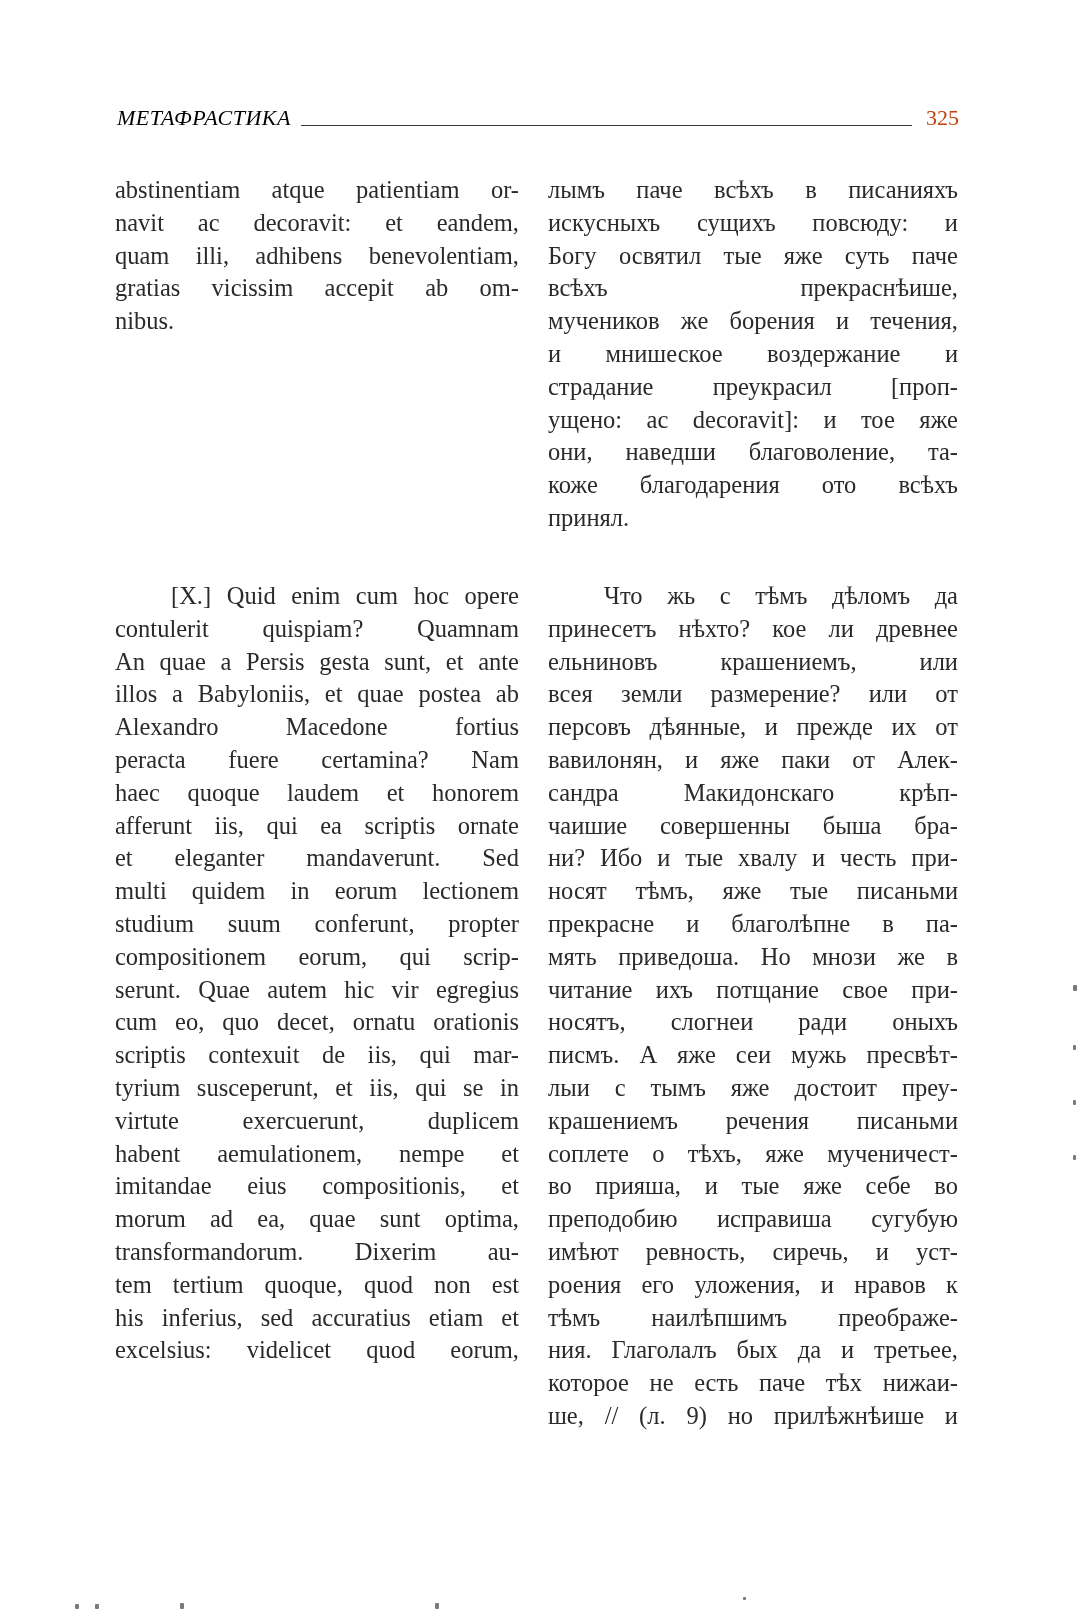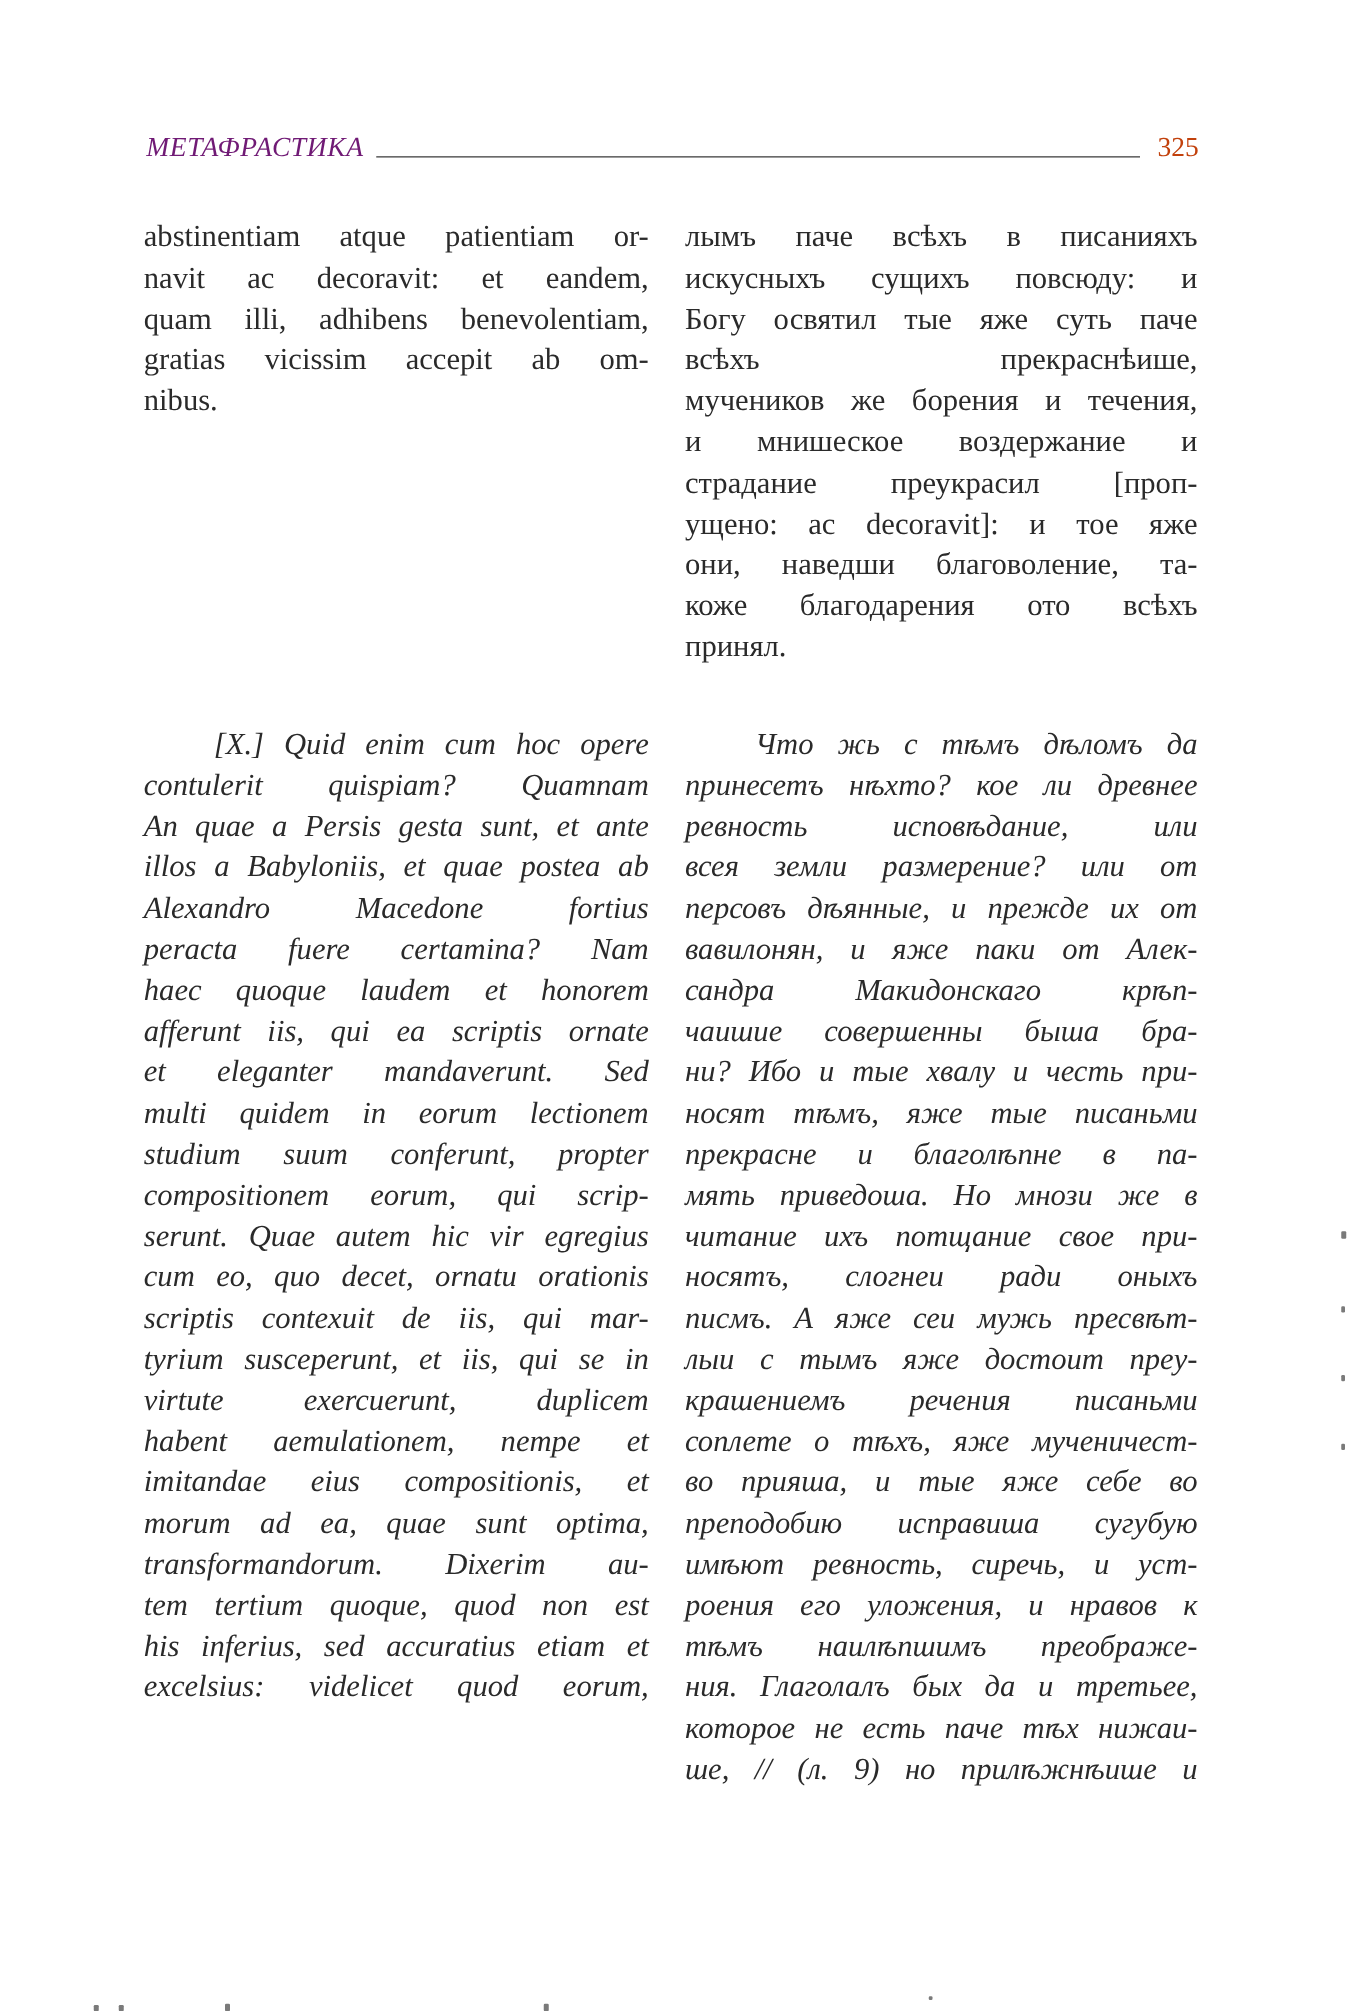--- a/index.html
+++ b/index.html
@@ -21,21 +21,21 @@
     top: 98px;
     width: 842px;
     height: 34px;
     display: flex;
     align-items: flex-end;
   }
   .running-head .title {
     font-style: italic;
     font-size: 22px;
     letter-spacing: 0.5px;
-    color: #701a75;
+    color: #000000;
     white-space: nowrap;
     line-height: 1;
     padding-bottom: 3px;
   }
   .running-head .rule {
     flex: 1;
     border-bottom: 1.5px solid #3a3a3a;
     margin: 0 14px 6px 10px;
   }
   .running-head .page-num {
@@ -60,21 +60,21 @@
   }
   .col .line.last {
     text-align-last: left;
   }
   .col .line.indent {
     padding-left: 56px;
   }
   .latin { left: 115px; }
   .russian { left: 548px; width: 410px; }
   .block1 { top: 158px; margin-top: 16px; }
-  .block2 { top: 580px; font-style: italic; }
+  .block2 { top: 580px; }
   .speck {
     position: absolute;
     background: #7a7a7a;
     border-radius: 1px;
   }
 </style>
 </head>
 <body>
 
 <div class="running-head">
@@ -128,21 +128,21 @@
   <span class="line">morum ad ea, quae sunt optima,</span>
   <span class="line">transformandorum. Dixerim au-</span>
   <span class="line">tem tertium quoque, quod non est</span>
   <span class="line">his inferius, sed accuratius etiam et</span>
   <span class="line">excelsius: videlicet quod eorum,</span>
 </div>
 
 <div class="col russian block2">
   <span class="line indent">Что жь с тѣмъ дѣломъ да</span>
   <span class="line">принесетъ нѣхто? кое ли древнее</span>
-  <span class="line">ревность исповѣдание, или</span>
+  <span class="line">ельниновъ крашениемъ, или</span>
   <span class="line">всея земли размерение? или от</span>
   <span class="line">персовъ дѣянные, и прежде их от</span>
   <span class="line">вавилонян, и яже паки от Алек-</span>
   <span class="line">сандра Макидонскаго крѣп-</span>
   <span class="line">чаишие совершенны быша бра-</span>
   <span class="line">ни? Ибо и тые хвалу и честь при-</span>
   <span class="line">носят тѣмъ, яже тые писаньми</span>
   <span class="line">прекрасне и благолѣпне в па-</span>
   <span class="line">мять приведоша. Но мнози же в</span>
   <span class="line">читание ихъ потщание свое при-</span>

